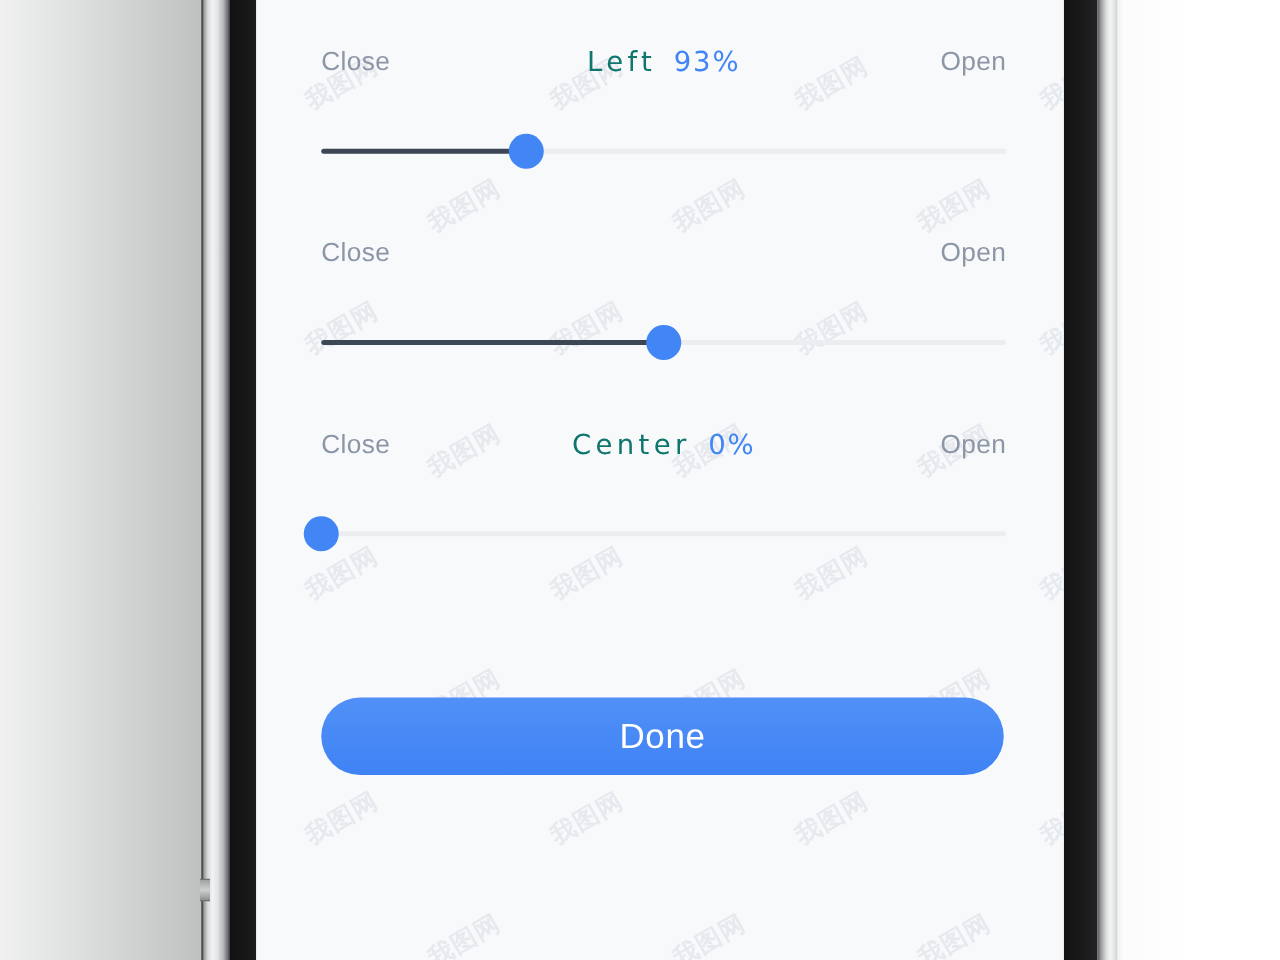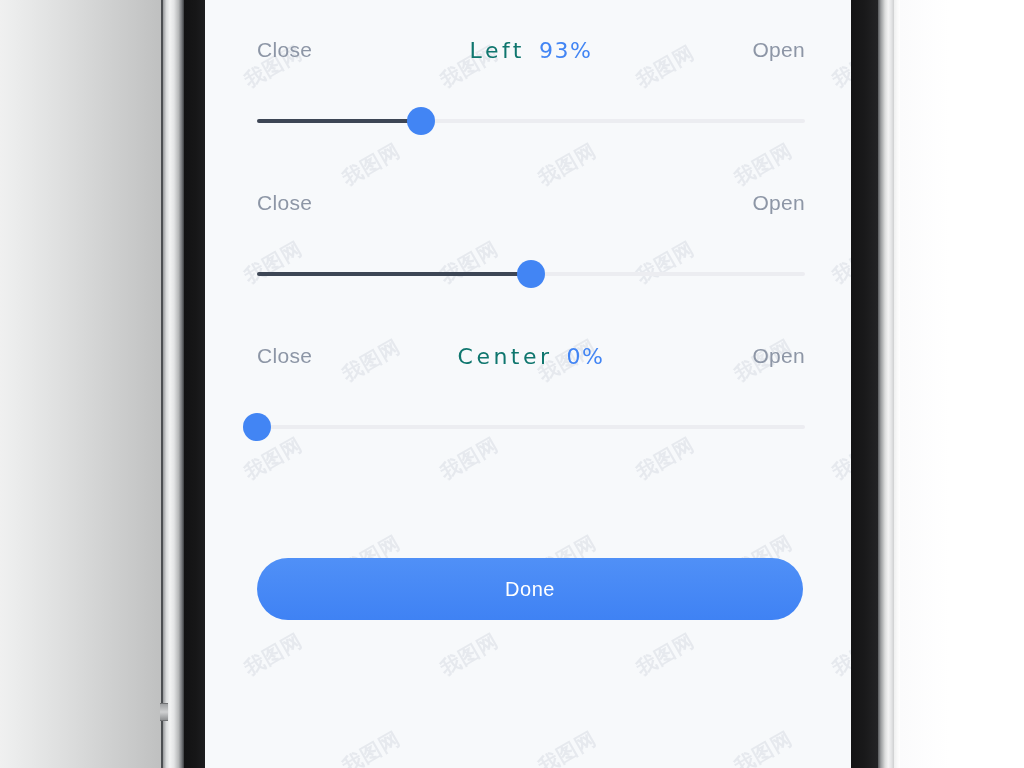--- a/index.html
+++ b/index.html
@@ -190,21 +190,21 @@
 
   
   .done-btn {
     position: absolute;
     left: 52px; top: 558px;
     width: 546px; height: 62px;
     border: none;
     border-radius: 31px;
     background: linear-gradient(to bottom, #5090f7 0%, #3f82f4 100%);
     color: #ffffff;
-    font-size: 20px;
+    font-size: 28px;
     letter-spacing: .5px;
     font-family: "Liberation Sans", sans-serif;
     cursor: pointer;
     padding: 0;
   }
 </style>
 </head>
 <body>
 
 <div class="stage">

